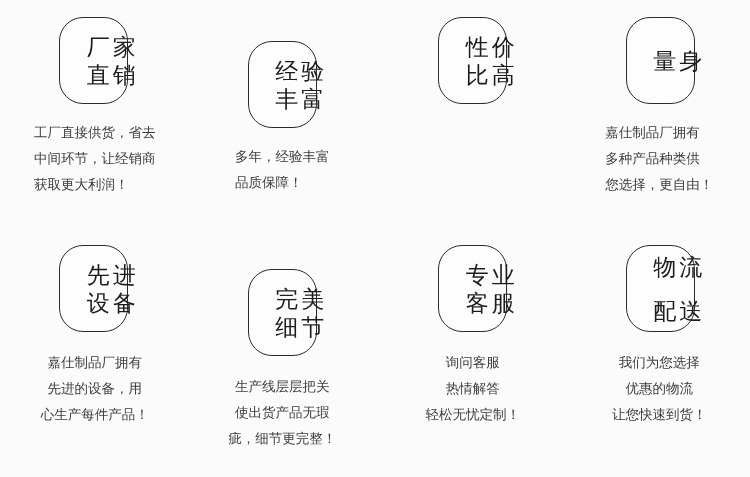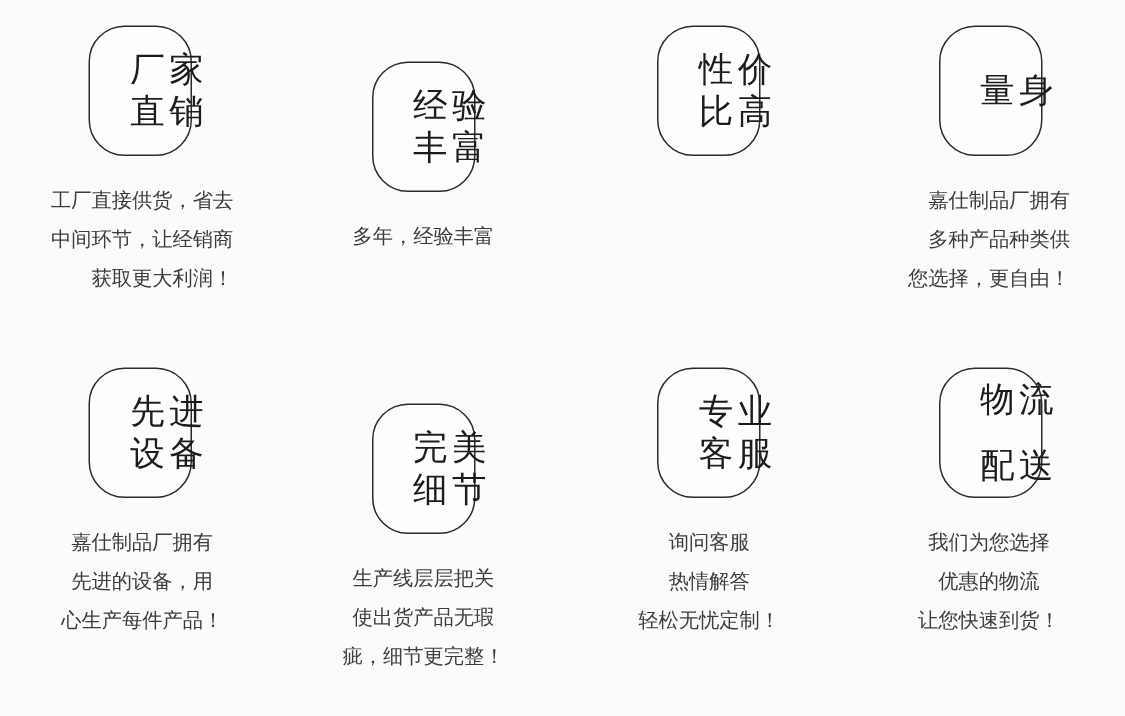--- a/index.html
+++ b/index.html
@@ -62,21 +62,21 @@
     line-height: 26px;
     color: #3c3c3c;
     white-space: nowrap;
   }
 
   .desc-line {
     display: block;
   }
 
   
-  .align-left .desc { text-align: right; }
+  .align-left .desc { text-align: left; font-family: Liberation Mono, monospace; }
   .align-center .desc { text-align: center; }
 
   
   .col-1 .badge { margin-left: 0px; }
   .col-2 .badge { margin-left: 2px; margin-top: 24px; }
   .col-3 .badge { margin-left: 8px; }
   .col-4 .badge { margin-left: 8px; gap: 16px; }
 
   .col-1 .desc { margin-left: 2px; }
   .col-2 .desc { margin-left: 2px; }
@@ -100,20 +100,21 @@
     </div>
   </div>
 
   <div class="feature-cell align-left col-2">
     <div class="badge">
       <span class="badge-line">经验</span>
       <span class="badge-line">丰富</span>
     </div>
     <div class="desc">
       <span class="desc-line">多年，经验丰富</span>
+      <span class="desc-line">品质保障！</span>
     </div>
   </div>
 
   <div class="feature-cell align-left col-3">
     <div class="badge">
       <span class="badge-line">性价</span>
       <span class="badge-line">比高</span>
     </div>
   </div>
 

